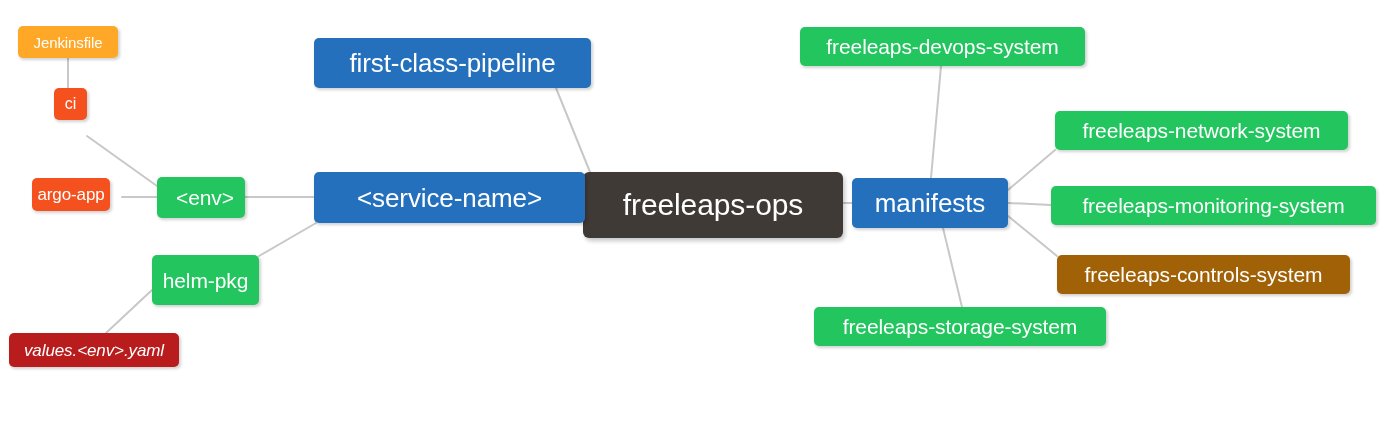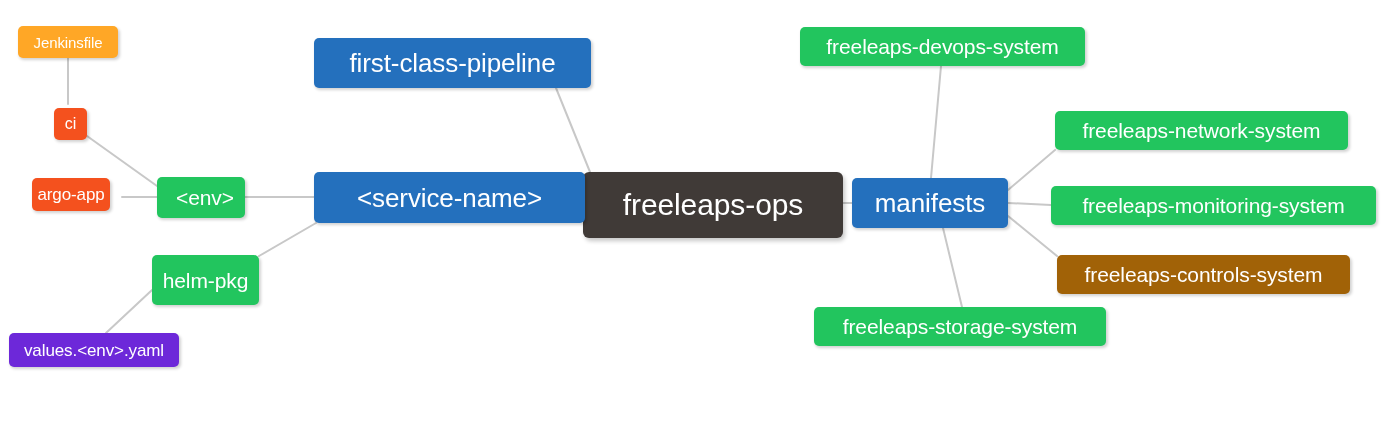--- a/index.html
+++ b/index.html
@@ -71,33 +71,33 @@
       </div>
       <div class="node" style="left: 314px; top: 38px; width: 277px; height: 50px; background: rgb(36, 112, 189); font-size: 26px;">
         <span>first-class-pipeline</span>
       </div>
       <div class="node" style="left: 314px; top: 172px; width: 271px; height: 51px; background: rgb(36, 112, 189); font-size: 26px;">
         <span>&lt;service-name&gt;</span>
       </div>
       <div class="node" style="left: 157px; top: 177px; width: 88px; height: 41px; background: rgb(34, 197, 94); font-size: 21px; padding-left: 8px;">
         <span>&lt;env&gt;</span>
       </div>
-      <div class="node" style="left: 54px; top: 108px; width: 33px; height: 32px; background: rgb(244, 81, 30); font-size: 16px;">
+      <div class="node" style="left: 54px; top: 88px; width: 33px; height: 32px; background: rgb(244, 81, 30); font-size: 16px;">
         <span>ci</span>
       </div>
       <div class="node" style="left: 18px; top: 26px; width: 100px; height: 32px; background: rgb(255, 167, 38); font-size: 15px;">
         <span>Jenkinsfile</span>
       </div>
       <div class="node" style="left: 32px; top: 178px; width: 78px; height: 33px; background: rgb(244, 81, 30); font-size: 17px;">
         <span>argo-app</span>
       </div>
       <div class="node" style="left: 152px; top: 255px; width: 107px; height: 50px; background: rgb(34, 197, 94); font-size: 21px;">
         <span>helm-pkg</span>
       </div>
-      <div class="node" style="left: 9px; top: 333px; width: 170px; height: 34px; background: #6d28d9; font-size: 17px;">
+      <div class="node" style="left: 9px; top: 333px; width: 170px; height: 34px; background: #b91c1c; font-size: 17px; font-style: italic;">
         <span>values.&lt;env&gt;.yaml</span>
       </div>
       <div class="node" style="left: 852px; top: 178px; width: 156px; height: 50px; background: rgb(36, 112, 189); font-size: 26px;">
         <span>manifests</span>
       </div>
       <div class="node" style="left: 800px; top: 27px; width: 285px; height: 39px; background: rgb(34, 197, 94); font-size: 21px;">
         <span>freeleaps-devops-system</span>
       </div>
       <div class="node" style="left: 1055px; top: 111px; width: 293px; height: 39px; background: rgb(34, 197, 94); font-size: 21px;">
         <span>freeleaps-network-system</span>

